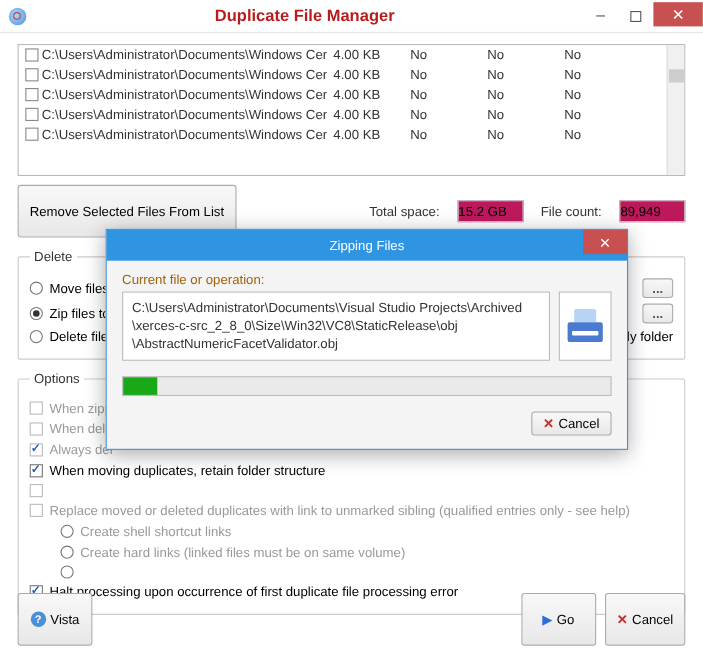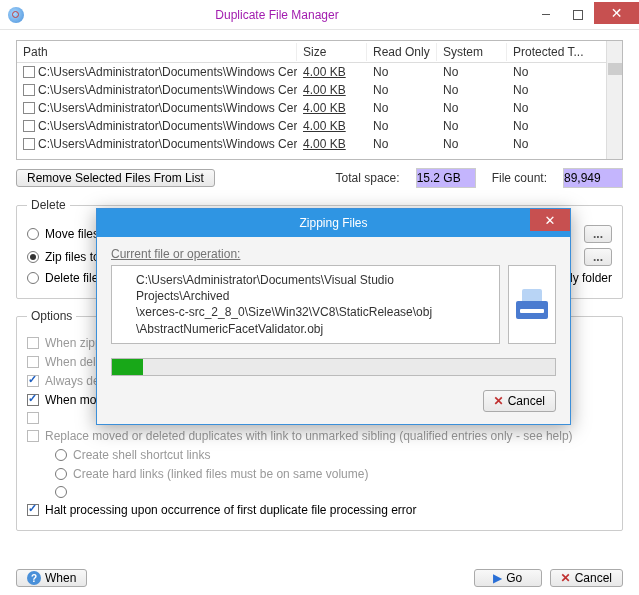--- a/index.html
+++ b/index.html
@@ -2,21 +2,21 @@
 <html><head>
 <meta charset="utf-8">
 <style>
 * { box-sizing: border-box; margin: 0; padding: 0; font-family: "Segoe UI", Tahoma, sans-serif; font-size: 12px; }
 body { background: #fff; width: 639px; height: 595px; overflow: hidden; position: relative; }
 
 
 .titlebar { height: 30px; background: #fff; border-bottom: 1px solid #e5e5e5; display: flex; align-items: center; }
 .titlebar .app-icon { width: 16px; height: 16px; margin-left: 8px; background: radial-gradient(circle at 40% 40%, #a8d8ff, #4a90d9); border-radius: 50%; position: relative; }
 .titlebar .app-icon::after { content: ""; position: absolute; width: 5px; height: 5px; border: 1.5px solid #c04040; border-radius: 50%; top: 4px; left: 4px; }
-.titlebar .title { flex: 1; text-align: center; font-size: 12px; color: #a21caf; }
+.titlebar .title { flex: 1; text-align: center; font-size: 15px; color: #b91c1c; font-weight: bold; }
 .win-btn { width: 32px; height: 22px; display: flex; align-items: center; justify-content: center; color: #555; font-size: 13px; }
 .win-btn.close { width: 45px; background: #c75050; color: #fff; font-size: 14px; height: 22px; margin-top: -4px; }
 .win-btn.min::before { content: ""; width: 8px; border-top: 1px solid #555; }
 .win-btn.max::before { content: ""; width: 8px; height: 8px; border: 1px solid #555; }
 
 
 .content { padding: 10px 16px; }
 
 
 .table-wrap { border: 1px solid #bbb; height: 120px; position: relative; background: #fff; }
@@ -24,33 +24,33 @@
 .th { padding: 2px 6px; border-right: 1px solid #eee; color: #333; white-space: nowrap; overflow: hidden; text-overflow: ellipsis; }
 .th.path { width: 280px; }
 .th.size { width: 70px; }
 .th.ro { width: 70px; }
 .th.sys { width: 70px; }
 .th.prot { flex: 1; }
 .tbody { overflow: hidden; }
 .tr { display: flex; height: 18px; align-items: center; }
 .td { padding: 0 6px; color: #333; white-space: nowrap; overflow: hidden; text-overflow: ellipsis; }
 .td.path { width: 280px; display: flex; align-items: center; gap: 3px; }
-.td.size { width: 70px; text-decoration: underline; }
+.td.size { width: 70px; }
 .td.ro { width: 70px; }
 .td.sys { width: 70px; }
 .td.prot { flex: 1; }
 .chk { width: 12px; height: 12px; border: 1px solid #888; flex-shrink: 0; }
 .scroll { position: absolute; right: 0; top: 0; bottom: 0; width: 16px; background: #f0f0f0; border-left: 1px solid #ddd; }
 .scroll-thumb { position: absolute; top: 22px; width: 14px; left: 1px; height: 12px; background: #cdcdcd; }
 
 
 .toolbar-row { display: flex; align-items: center; gap: 16px; margin-top: 8px; }
-.btn { background: linear-gradient(#f8f8f8, #e8e8e8); border: 1px solid #aaa; border-radius: 3px; padding: 1px 10px; display: inline-flex; align-items: center; gap: 4px; cursor: default; }
+.btn { background: linear-gradient(#f8f8f8, #e8e8e8); border: 1px solid #aaa; border-radius: 3px; padding: 16px 10px; display: inline-flex; align-items: center; gap: 4px; cursor: default; }
 .stat-label { color: #333; }
-.stat-box { border: 1px solid #ccc; background: #c4b5fd; padding: 2px 0; min-width: 60px; }
+.stat-box { border: 1px solid #ccc; background: #be185d; padding: 2px 0; min-width: 60px; }
 
 
 fieldset { border: 1px solid #ccc; border-radius: 2px; margin-top: 10px; padding: 8px 10px; }
 legend { padding: 0 4px; color: #333; }
 .opt-row { display: flex; align-items: center; gap: 6px; margin: 5px 0; }
 .radio { width: 12px; height: 12px; border: 1px solid #777; border-radius: 50%; position: relative; }
 .radio.sel::after { content: ""; position: absolute; top: 2px; left: 2px; width: 6px; height: 6px; background: #333; border-radius: 50%; }
 .check { width: 12px; height: 12px; border: 1px solid #777; position: relative; flex-shrink: 0; }
 .check.sel::after { content: "✓"; position: absolute; top: -3px; left: 0; color: #2060c0; font-size: 11px; font-weight: bold; }
 .check.dis { border-color: #bbb; }
@@ -64,23 +64,23 @@
 .bottom .btn { min-width: 68px; justify-content: center; }
 .help-icon { width: 14px; height: 14px; border-radius: 50%; background: #4a90d9; color: #fff; display: inline-flex; align-items: center; justify-content: center; font-size: 10px; font-weight: bold; }
 .go-icon { color: #2a6fd6; font-size: 12px; }
 .cancel-icon { color: #c03030; font-weight: bold; font-size: 12px; }
 
 
 .modal { position: absolute; top: 208px; left: 96px; width: 475px; background: #f4f4f4; border: 1px solid #3b8fd9; box-shadow: 0 4px 18px rgba(0,0,0,0.35); z-index: 10; }
 .modal-title { background: #2f95e3; color: #fff; height: 28px; display: flex; align-items: center; justify-content: center; position: relative; font-size: 13px; }
 .modal-close { position: absolute; right: 0; top: 0; width: 40px; height: 22px; background: #c75050; color: #fff; display: flex; align-items: center; justify-content: center; font-size: 13px; }
 .modal-body { padding: 10px 14px 12px; }
-.modal-label { color: #737373; margin-bottom: 4px; text-decoration: underline; }
+.modal-label { color: #a16207; margin-bottom: 4px; }
 .file-row { display: flex; gap: 8px; align-items: stretch; }
-.file-box { flex: 1; border: 1px solid #bbb; background: #fff; padding: 6px 24px; color: #333; line-height: 1.35; min-height: 48px; }
+.file-box { flex: 1; border: 1px solid #bbb; background: #fff; padding: 6px 8px; color: #333; line-height: 1.35; min-height: 48px; }
 .printer-box { width: 48px; border: 1px solid #bbb; background: #fff; display: flex; align-items: center; justify-content: center; }
 .printer-icon { width: 32px; height: 30px; position: relative; }
 .printer-icon .body { position: absolute; bottom: 0; width: 32px; height: 18px; background: #4a7bd0; border-radius: 2px; }
 .printer-icon .top { position: absolute; top: 0; left: 6px; width: 20px; height: 12px; background: #b8d4f5; border-radius: 2px 2px 0 0; }
 .printer-icon .slot { position: absolute; bottom: 6px; left: 4px; width: 24px; height: 4px; background: #fff; border-radius: 1px; }
 .progress { margin-top: 14px; height: 18px; border: 1px solid #bbb; background: #eaeaea; position: relative; }
 .progress-fill { position: absolute; left: 0; top: 0; bottom: 0; width: 7%; background: #18a818; }
 .modal-btns { display: flex; justify-content: flex-end; margin-top: 14px; }
 .modal-btns .btn { padding: 3px 10px; }
 </style>
@@ -91,27 +91,20 @@
   <div class="app-icon"></div>
   <div class="title">Duplicate File Manager</div>
   <div class="win-btn min"></div>
   <div class="win-btn max"></div>
   <div class="win-btn close">✕</div>
 </div>
 
 <div class="content">
 
   <div class="table-wrap">
-    <div class="thead">
-      <div class="th path">Path</div>
-      <div class="th size">Size</div>
-      <div class="th ro">Read Only</div>
-      <div class="th sys">System</div>
-      <div class="th prot">Protected T...</div>
-    </div>
     <div class="tbody" id="tbody">
         <div class="tr">
           <div class="td path">
             <span class="chk"></span>
             <span>C:\Users\Administrator\Documents\Windows Certifi...</span>
           </div>
           <div class="td size">4.00 KB</div>
           <div class="td ro">No</div>
           <div class="td sys">No</div>
           <div class="td prot">No</div>
@@ -233,21 +226,21 @@
         <span class="check sel"></span>
         <span>Halt processing upon occurrence of first duplicate file processing error</span>
       </div>
   </fieldset>
 
 </div>
 
 <div class="bottom">
   <div class="btn">
     <span class="help-icon">?</span>
-    <span>When</span>
+    <span>Vista</span>
   </div>
   <div class="spacer"></div>
   <div class="btn">
     <span class="go-icon">▶</span>
     <span>Go</span>
   </div>
   <div style="width:8px"></div>
   <div class="btn">
     <span class="cancel-icon">✕</span>
     <span>Cancel</span>

